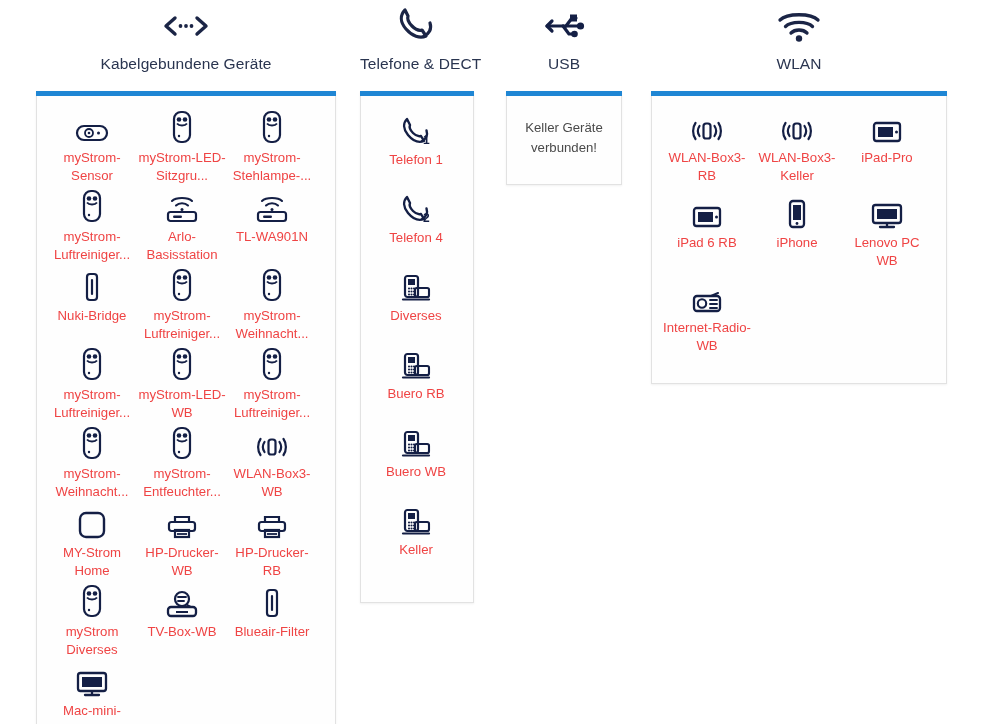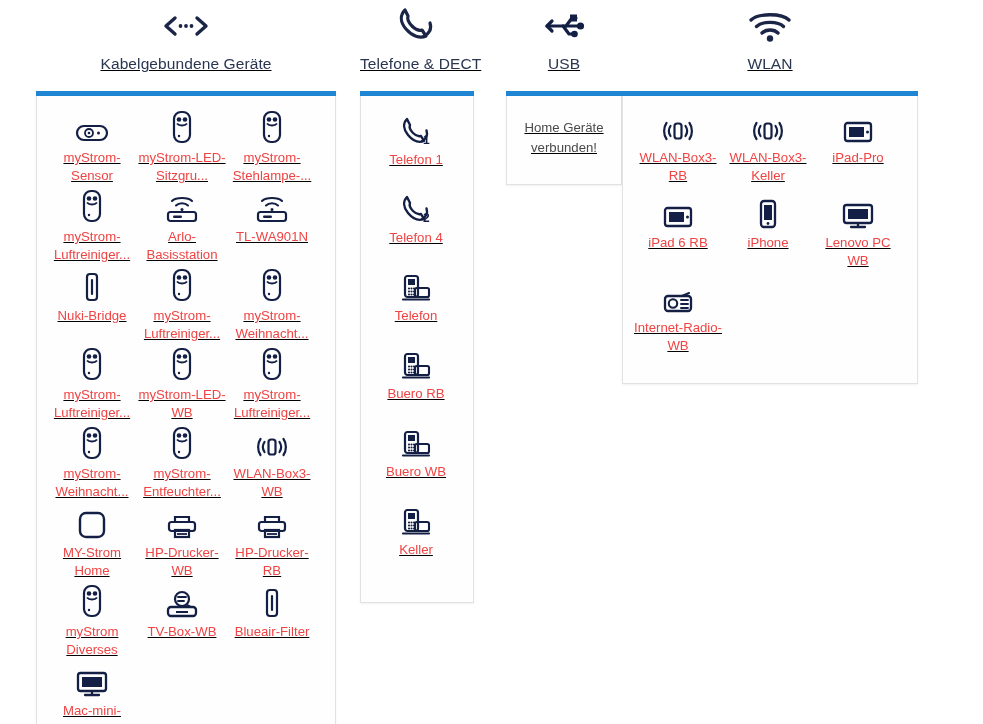--- a/index.html
+++ b/index.html
@@ -7,21 +7,20 @@
     margin: 0; padding: 0;
     width: 983px; height: 724px;
     background: #ffffff;
     font-family: "Liberation Sans", sans-serif;
     overflow: hidden;
   }
   #stage {
     position: relative;
     width: 983px; height: 724px;
     background: #ffffff;
-    text-decoration: underline;
   }
   .columns {
     display: flex;
     align-items: flex-start;
     padding-left: 36px;
     padding-top: 4px;
   }
   .col { position: relative; }
   .col-head {
     text-align: center;
@@ -83,21 +82,21 @@
     font-size: 13.2px;
     line-height: 18px;
     color: #ef4444;
     margin-top: 5px;
     word-break: break-word;
   }
   
   .col-wired { width: 300px; }
   .col-phone { width: 114px; margin-left: 24px; }
   .col-usb   { width: 116px; margin-left: 32px; }
-  .col-wlan  { width: 296px; }
+  .col-wlan  { width: 296px; margin-left: 29px; }
 
   .col-phone .card-inner { padding: 16px 10px 22px 10px; }
   .col-phone .dev { padding-bottom: 21px; }
   .col-usb .card-inner {
     padding: 22px 12px 26px 12px;
   }
   .empty-msg {
     font-size: 13.2px;
     line-height: 20px;
     color: #4a4a4a;
@@ -440,21 +439,21 @@
                       <circle cx="8" cy="17.5" r="1.05"></circle>
                       <circle cx="10.5" cy="17.5" r="1.05"></circle>
                       <circle cx="13" cy="17.5" r="1.05"></circle>
                       <circle cx="8" cy="20.5" r="1.05"></circle>
                       <circle cx="10.5" cy="20.5" r="1.05"></circle>
                       <circle cx="13" cy="20.5" r="1.05"></circle>
                     </g>
                     <line x1="2" y1="25.5" x2="28" y2="25.5" stroke="#141f45" stroke-width="2.2" stroke-linecap="round"></line>
                   </svg>
                 </div>
-                <div class="dev-label">Telefon</div>
+                <div class="dev-label">Diverses</div>
               </div>
               <div class="dev">
                 <div class="dev-icon">
                   <svg width="30" height="28" viewBox="0 0 30 28">
                     <rect x="14" y="14" width="14" height="9" rx="1.8" fill="none" stroke="#141f45" stroke-width="2.1"></rect>
                     <rect x="4" y="2" width="13" height="21" rx="2.4" fill="none" stroke="#141f45" stroke-width="2.2"></rect>
                     <rect x="7" y="5" width="7" height="6" fill="#141f45"></rect>
                     <g fill="#141f45">
                       <circle cx="8" cy="14.5" r="1.05"></circle>
                       <circle cx="10.5" cy="14.5" r="1.05"></circle>
@@ -532,21 +531,21 @@
             </g>
             <rect x="29" y="3.5" width="7" height="7" fill="#141f45"></rect>
             <circle cx="33.5" cy="23" r="3.3" fill="#141f45"></circle>
             <circle cx="39.5" cy="15" r="3.6" fill="#141f45"></circle>
           </svg>
         </div>
         <div class="col-title">USB</div>
       </div>
       <div class="card">
         <div class="card-inner">
-          <div class="empty-msg">Home Geräte verbunden!</div>
+          <div class="empty-msg">Keller Geräte verbunden!</div>
         </div>
       </div>
     </div>
 
     <div class="col col-wlan">
       <div class="col-head">
         <div class="head-icon">
           <svg width="46" height="34" viewBox="0 0 46 34">
             <g fill="none" stroke="#1b2546" stroke-width="3.3" stroke-linecap="round">
               <path d="M4 11 C11 4 35 4 42 11"></path>

